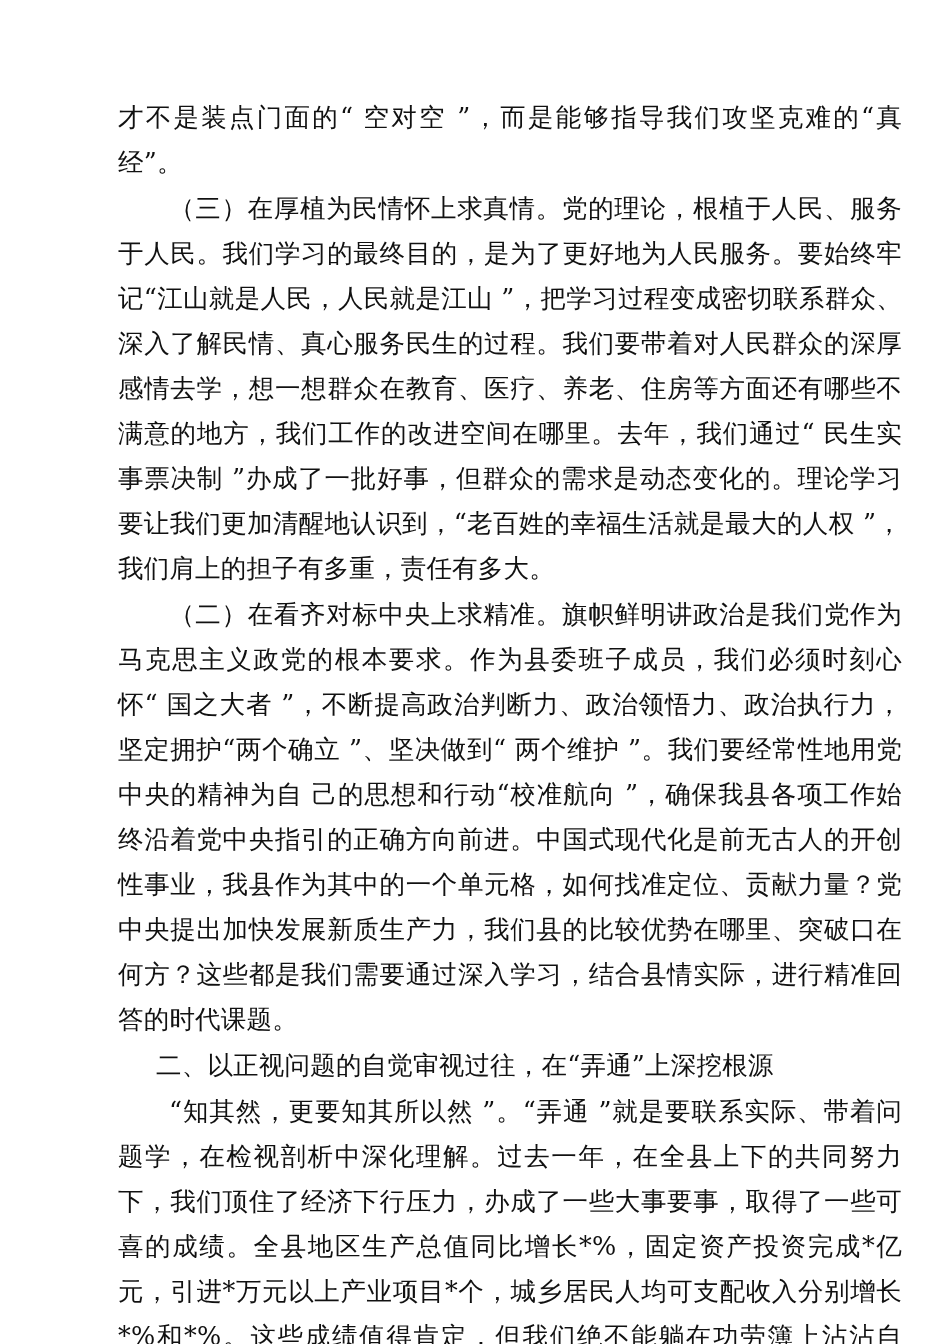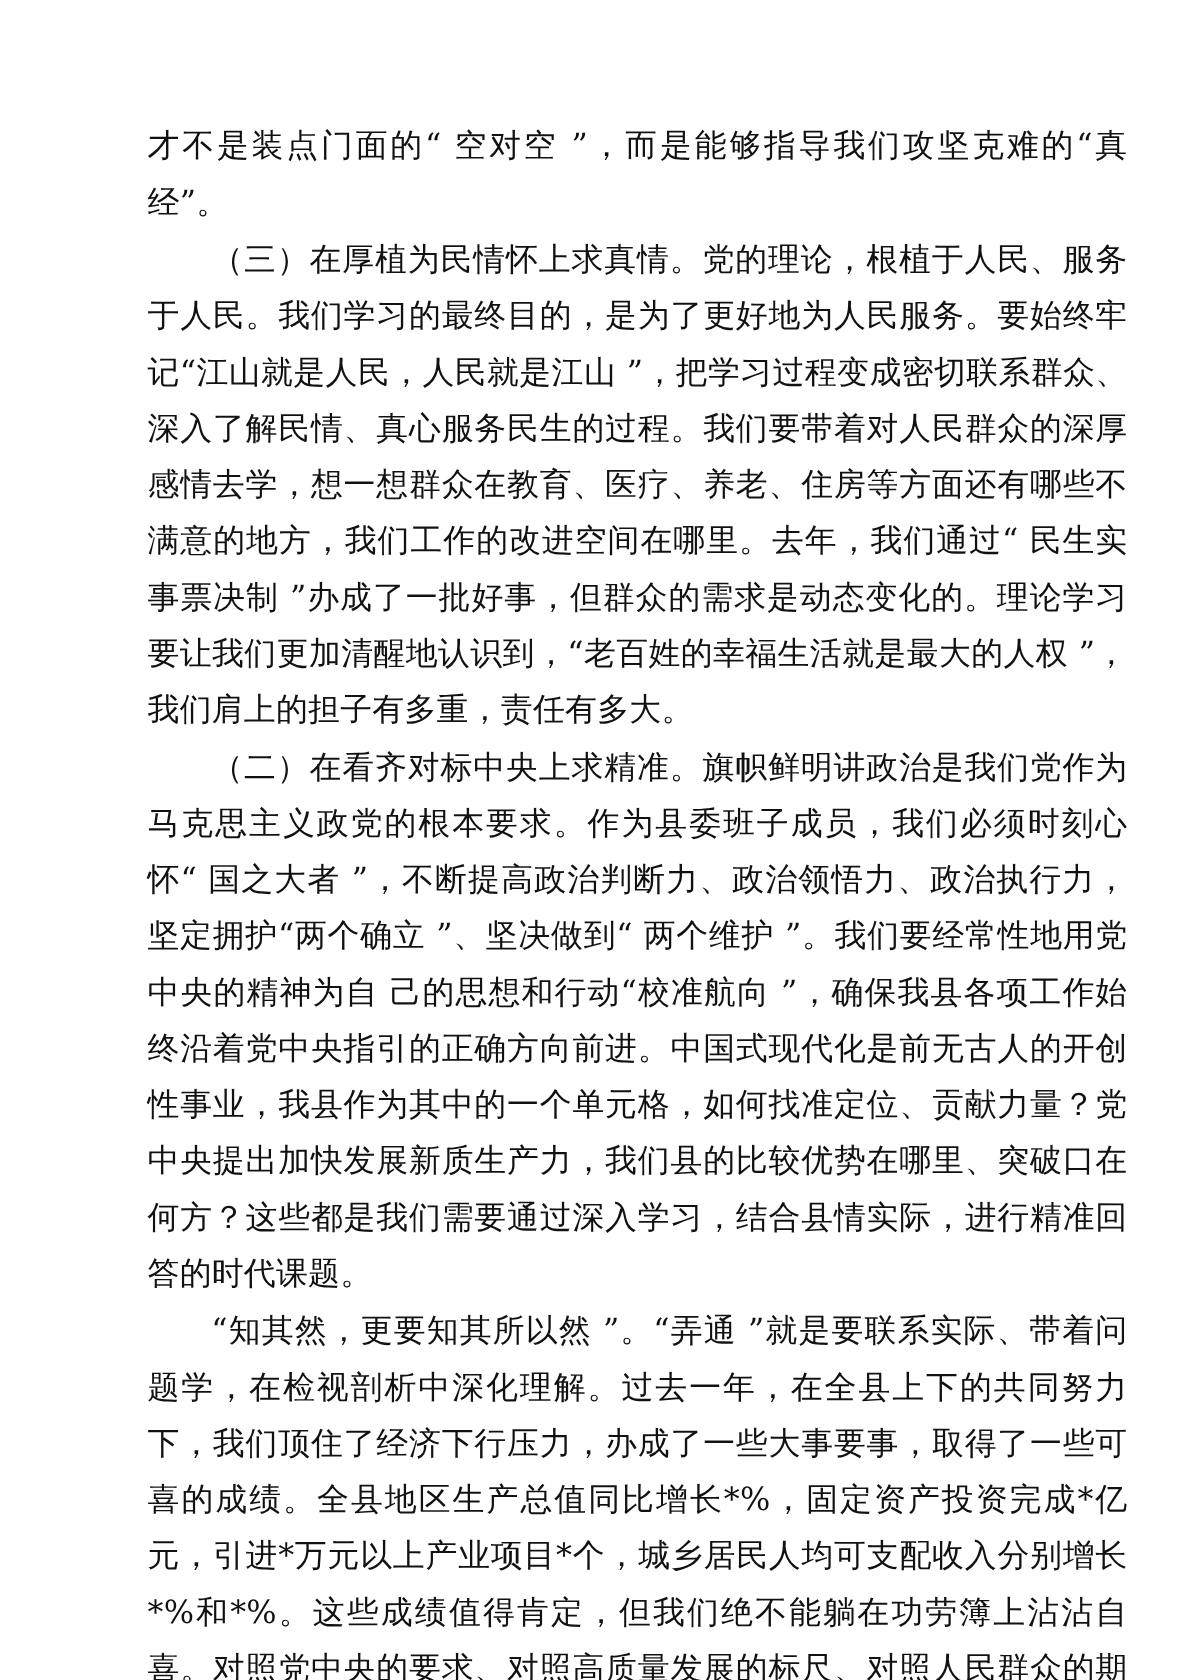--- a/index.html
+++ b/index.html
@@ -40,15 +40,16 @@
   }
 </style>
 </head>
 <body>
 
 <div class="page">
   <div class="doc-body">
     <p class="para">才不是装点门面的“ 空对空 ”，而是能够指导我们攻坚克难的“真经”。</p>
     <p class="para indent">（三）在厚植为民情怀上求真情。党的理论，根植于人民、服务于人民。我们学习的最终目的，是为了更好地为人民服务。要始终牢记“江山就是人民，人民就是江山 ”，把学习过程变成密切联系群众、深入了解民情、真心服务民生的过程。我们要带着对人民群众的深厚感情去学，想一想群众在教育、医疗、养老、住房等方面还有哪些不满意的地方，我们工作的改进空间在哪里。去年，我们通过“ 民生实事票决制 ”办成了一批好事，但群众的需求是动态变化的。理论学习要让我们更加清醒地认识到，“老百姓的幸福生活就是最大的人权 ”，我们肩上的担子有多重，责任有多大。</p>
     <p class="para indent">（二）在看齐对标中央上求精准。旗帜鲜明讲政治是我们党作为马克思主义政党的根本要求。作为县委班子成员，我们必须时刻心怀“ 国之大者 ”，不断提高政治判断力、政治领悟力、政治执行力，坚定拥护“两个确立 ”、坚决做到“ 两个维护 ”。我们要经常性地用党中央的精神为自 己的思想和行动“校准航向 ”，确保我县各项工作始终沿着党中央指引的正确方向前进。中国式现代化是前无古人的开创性事业，我县作为其中的一个单元格，如何找准定位、贡献力量？党中央提出加快发展新质生产力，我们县的比较优势在哪里、突破口在何方？这些都是我们需要通过深入学习，结合县情实际，进行精准回答的时代课题。</p>
+    <p class="para indent-half">二、以正视问题的自觉审视过往，在“弄通”上深挖根源</p>
     <p class="para indent">“知其然，更要知其所以然 ”。“弄通 ”就是要联系实际、带着问题学，在检视剖析中深化理解。过去一年，在全县上下的共同努力下，我们顶住了经济下行压力，办成了一些大事要事，取得了一些可喜的成绩。全县地区生产总值同比增长*%，固定资产投资完成*亿元，引进*万元以上产业项目*个，城乡居民人均可支配收入分别增长*%和*%。这些成绩值得肯定，但我们绝不能躺在功劳簿上沾沾自喜。对照党中央的要求、对照高质量发展的标尺、对照人民群众的期盼，我们必须清醒地看到自身存在的差距和不足。</p>
   </div>
 </div>
 
 </body></html>

